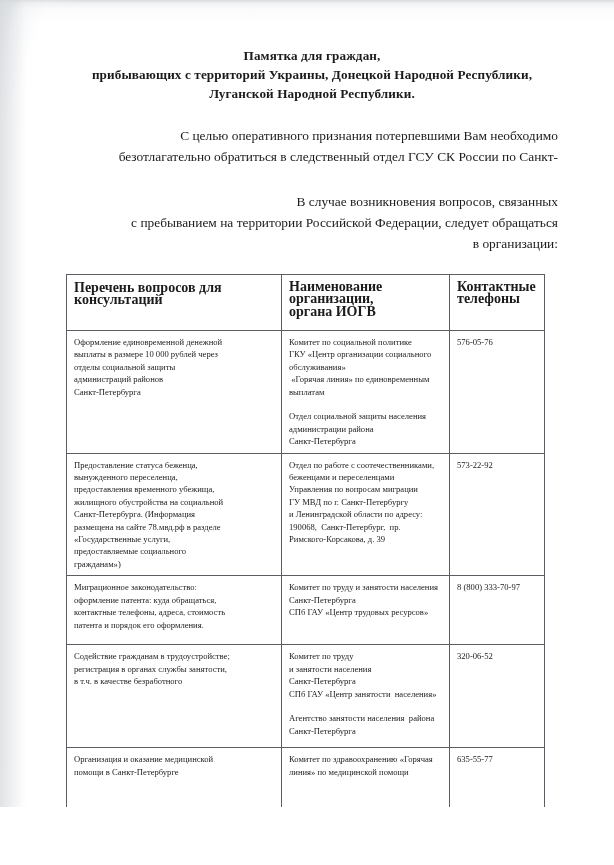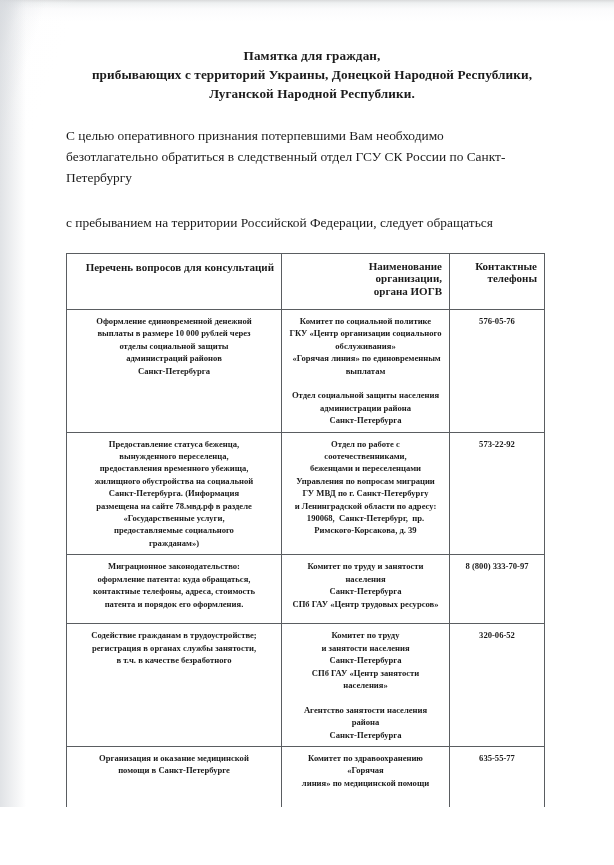--- a/index.html
+++ b/index.html
@@ -80,48 +80,48 @@
     font-size: 13.2px;
     line-height: 19px;
     padding-top: 46px;
     letter-spacing: .1px;
   }
   .title-block .l1 { }
   .title-block .l2 { }
   .title-block .l3 { }
 
   .para {
-    text-align: left;
+    text-align: right;
     font-size: 13.4px;
     line-height: 21px;
     margin-top: 22px;
   }
   .para.p2 { margin-top: 24px; }
   .para .ln { display: block; }
 
   
   table.info {
     margin-top: 20px;
     border-collapse: collapse;
     width: 478px;
     table-layout: fixed;
     font-size: 8.6px;
     line-height: 12.4px;
   }
   table.info td, table.info th {
     border: 1px solid #5a5d61;
     vertical-align: top;
     padding: 5px 7px 5px 7px;
-    font-weight: bold;
-    text-align: center;
+    font-weight: normal;
+    text-align: left;
   }
   table.info thead th {
     font-weight: bold;
-    font-size: 11px;
-    text-align: right;
+    font-size: 14px;
+    text-align: left;
     padding-top: 6px;
     padding-bottom: 2px;
     height: 46px;
     vertical-align: top;
   }
   table.info thead th.c1 { padding-top: 7px; }
   col.c1 { width: 215px; }
   col.c2 { width: 168px; }
   col.c3 { width: 95px; }
 
@@ -150,25 +150,26 @@
 
     <div class="title-block">
       <div class="l1">Памятка для граждан,</div>
       <div class="l2">прибывающих с территорий Украины, Донецкой Народной Республики,</div>
       <div class="l3">Луганской Народной Республики.</div>
     </div>
 
     <div class="para p1">
       <span class="ln">С целью оперативного признания потерпевшими Вам необходимо</span>
       <span class="ln">безотлагательно обратиться в следственный отдел ГСУ СК России по Санкт-</span>
-      <span class="ln">Петербургу</span>
     </div>
 
     <div class="para p2">
+      <span class="ln">В случае возникновения вопросов, связанных</span>
       <span class="ln">с пребыванием на территории Российской Федерации, следует обращаться</span>
+      <span class="ln">в организации:</span>
     </div>
 
     <table class="info">
       <colgroup>
         <col class="c1">
           <col class="c2">
           <col class="c3">
       </colgroup>
       <thead>
         <tr>

